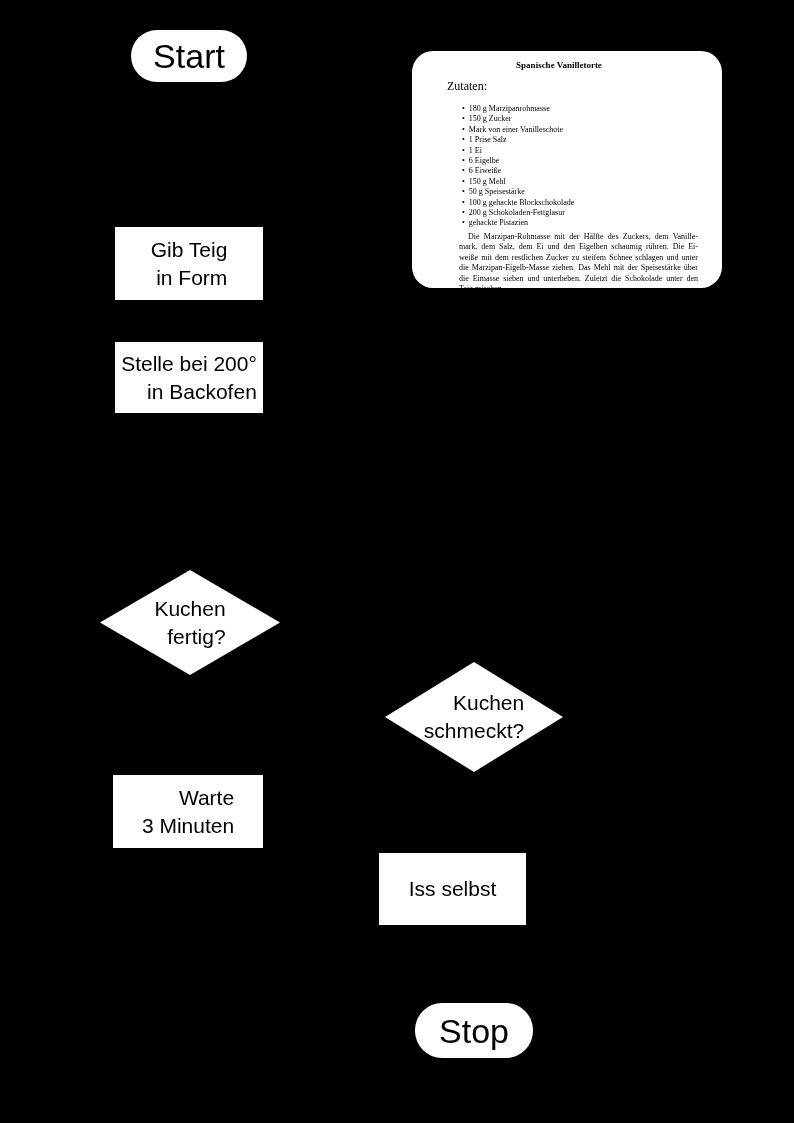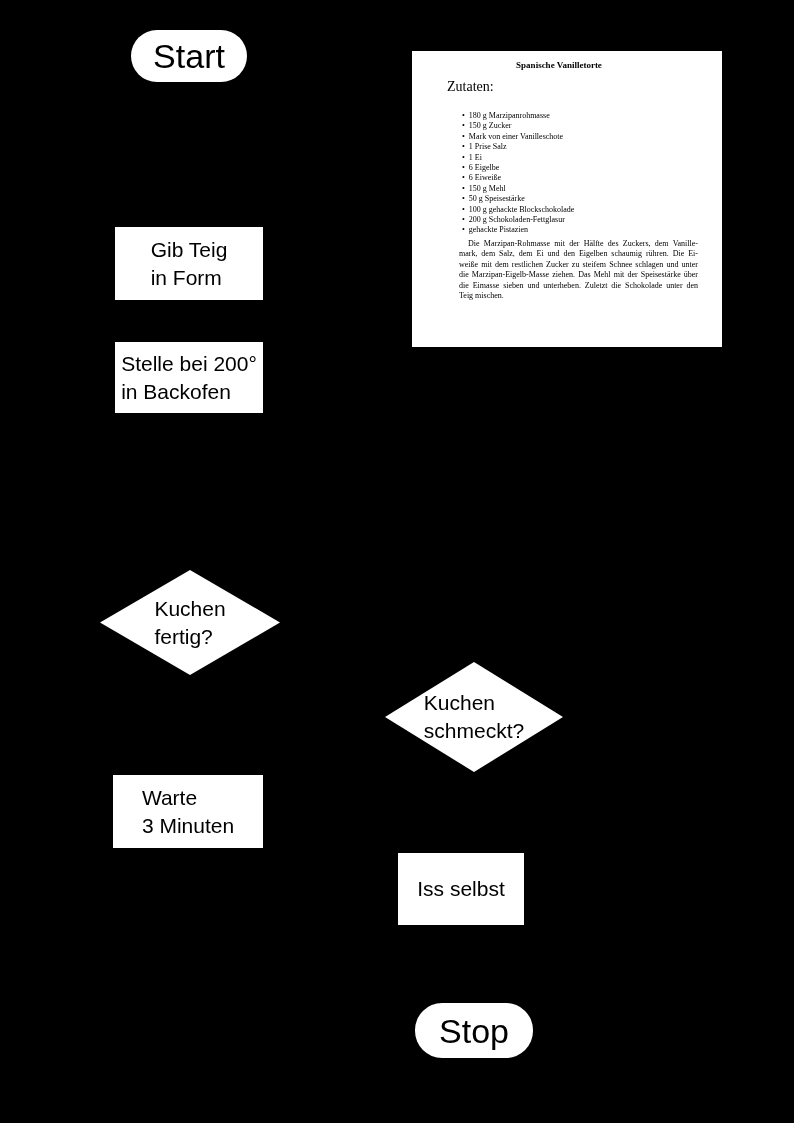--- a/index.html
+++ b/index.html
@@ -13,52 +13,53 @@
   }
 
   
   .node {
     position: absolute;
     background: #fff;
     color: #000;
     display: flex;
     align-items: center;
     justify-content: center;
-    text-align: left;
+    text-align: right;
     white-space: pre-line;
     box-sizing: border-box;
   }
   .terminal  { border-radius: 27px; font-size: 34px; line-height: 38px; }
   .process   { font-size: 21px; line-height: 28px; }
   .decision  {
     clip-path: polygon(50% 0, 100% 50%, 50% 100%, 0 50%);
     font-size: 21px; line-height: 28px;
   }
 
   
   .recipe-card {
     position: absolute;
     left: 412px; top: 51px;
-    width: 310px; height: 296px;
+    width: 310px; height: 237px;
     background: #fff;
     color: #000;
     font-family: "Liberation Serif", "DejaVu Serif", serif;
     box-sizing: border-box;
     padding: 9px 24px 6px 8px;
     overflow: hidden;
+    border-radius: 21px;
   }
   .recipe-title {
     text-align: center;
     font-weight: bold;
     font-size: 9px;
     margin: 0;
   }
   .ingredients-heading {
-    font-size: 14px;
-    margin: 9px 0 16px 27px;
+    font-size: 12px;
+    margin: 9px 0 10px 27px;
   }
   .ingredients-list {
     list-style: none;
     margin: 3px 0 0 42px;
     padding: 0;
     font-size: 8px;
   }
   .ingredients-list li { line-height: 10.4px; }
   .ingredients-list li::before { content: "\2022"; margin-right: 4px; }
   .instructions {
@@ -87,21 +88,21 @@
 
   <div class="node decision" style="left:100px; top:570px; width:180px; height:105px;">Kuchen
 fertig?</div>
 
   <div class="node decision" style="left:385px; top:662px; width:178px; height:110px;">Kuchen
 schmeckt?</div>
 
   <div class="node process" style="left:113px; top:775px; width:150px; height:73px;">Warte
 3 Minuten</div>
 
-  <div class="node process" style="left:398px; top:853px; width:126px; height:72px;">Iss selbst</div>
+  <div class="node process" style="left:379px; top:853px; width:147px; height:72px;">Iss selbst</div>
 
 
   <div class="node terminal" style="left:415px; top:1003px; width:118px; height:55px;">Stop</div>
 
   <div class="recipe-card">
     <div class="recipe-title">Spanische Vanilletorte</div>
     <div class="ingredients-heading">Zutaten:</div>
     <ul class="ingredients-list">
       <li>180 g Marzipanrohmasse</li>
       <li>150 g Zucker</li>

